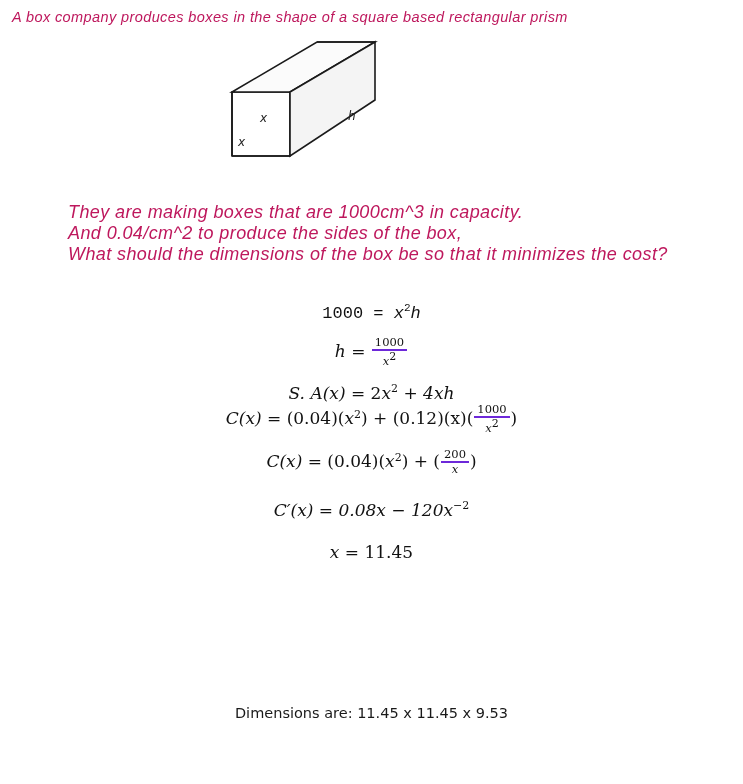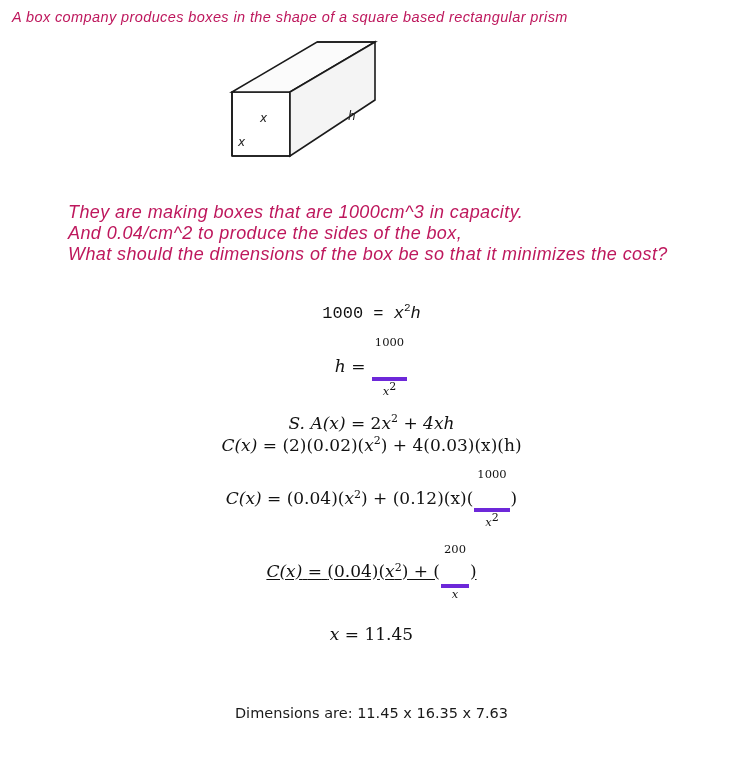--- a/index.html
+++ b/index.html
@@ -69,21 +69,21 @@
     display: inline-block;
     vertical-align: middle;
     text-align: center;
     font-size: 11.5px;
     line-height: 1.12;
     position: relative;
     top: -1px;
     margin: 0 1px;
   }
   .frac .num { display: block; padding: 0 3px; }
-  .frac .den { display: block; border-top: 4px solid #6d28d9; padding: 0 3px; margin-top: 28px; }
+  .frac .den { display: block; border-top: 2px solid #6d28d9; padding: 0 3px; }
   sup.pwr { font-size: 11px; vertical-align: super; }
 
   .plain {
     font-family: "DejaVu Sans", sans-serif;
     font-size: 14.5px;
     color: #1a1a1a;
     text-align: center;
     white-space: nowrap;
   }
 
@@ -144,42 +144,42 @@
   </div>
 
   <div class="mathline" style="margin-bottom:1px;">
     <span class="it">S. A(x)</span>
     <span>=</span>
     <span>2</span><span class="it">x</span><sup class="pwr">2</sup>
     <span>+</span>
     <span class="it">4xh</span>
   </div>
 
-  <div class="mathline" style="margin-bottom:14px;">
-    <span class="it">C(x)</span>
-    <span>=</span>
-    <span>(2)(0.02)(</span><span class="it">x</span><sup class="pwr">2</sup><span>) + 4(0.03)(x)(h)</span>
-  </div>
 
   <div class="mathline" style="margin-bottom:14px;">
     <span class="it">C(x)</span>
     <span>=</span>
     <span>(0.04)(</span><span class="it">x</span><sup class="pwr">2</sup><span>) + (0.12)(x)(</span><span class="frac"><span class="num">1000</span><span class="den"><span class="it">x</span><sup class="pwr">2</sup></span></span><span>)</span>
   </div>
 
-  <div class="mathline" style="margin-bottom:22px;text-decoration:underline;">
+  <div class="mathline" style="margin-bottom:22px;">
     <span class="it">C(x)</span>
     <span>=</span>
     <span>(0.04)(</span><span class="it">x</span><sup class="pwr">2</sup><span>) + (</span><span class="frac"><span class="num">200</span><span class="den"><span class="it">x</span></span></span><span>)</span>
   </div>
 
+  <div class="mathline" style="margin-bottom:22px;">
+    <span class="it">C′(x)</span>
+    <span>=</span>
+    <span class="it">0.08x − 120x</span><sup class="pwr">−2</sup>
+  </div>
 
 
   <div class="mathline">
     <span class="it">x</span>
     <span>=</span>
     <span>11.45</span>
   </div>
 </div>
 
 <div id="answers">
-  <div class="plain" style="margin-bottom:30px;">Dimensions are: 11.45 x 16.35 x 7.63</div>
+  <div class="plain" style="margin-bottom:30px;">Dimensions are: 11.45 x 11.45 x 9.53</div>
 </div>
 
 </body></html>

